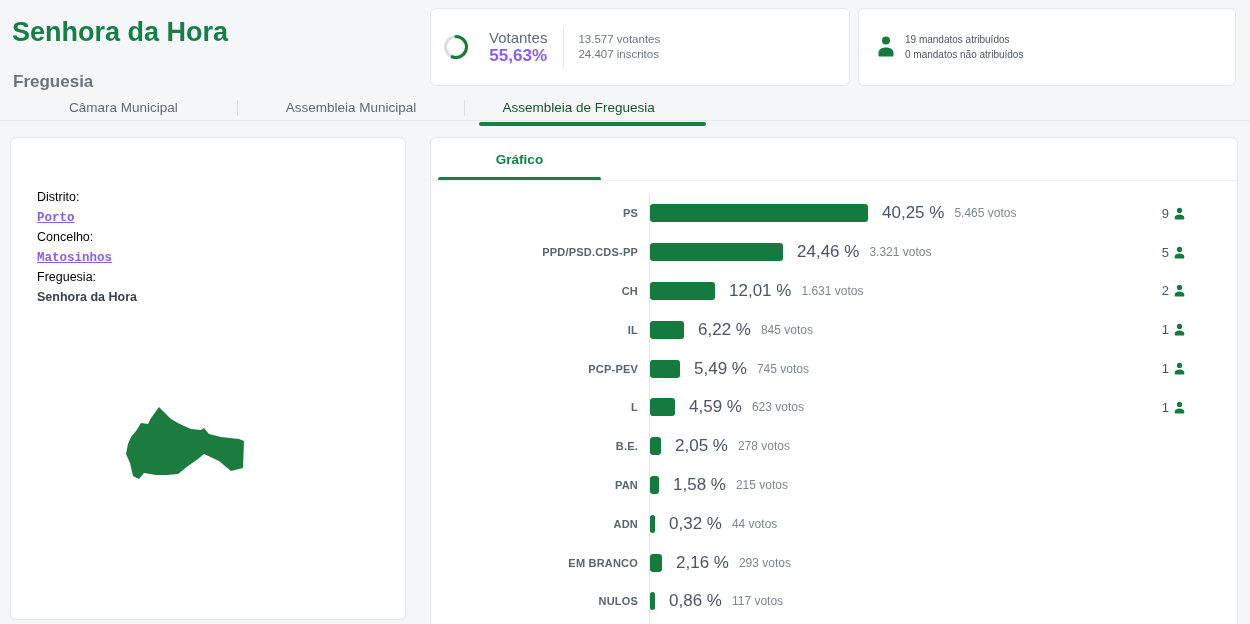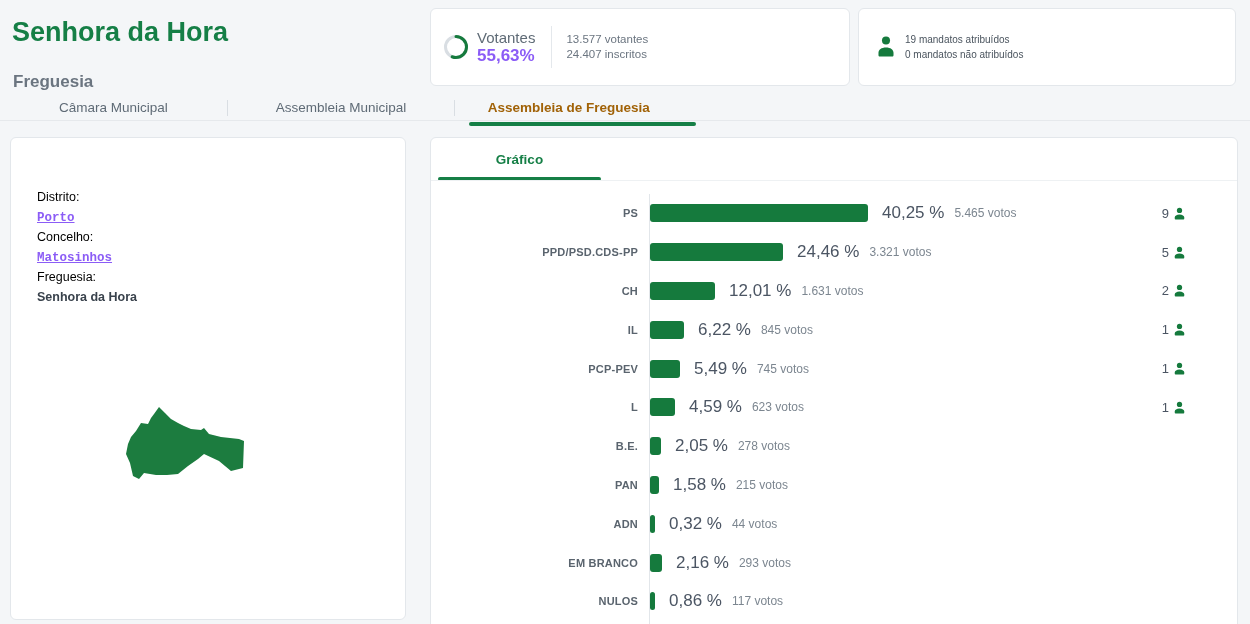--- a/index.html
+++ b/index.html
@@ -24,39 +24,39 @@
 
   .card {
     position:absolute; background:#fff;
     border:1px solid #e3e7eb; border-radius:6px;
   }
   .voters-card { left:430px; top:8px; width:420px; height:78px; }
   .mandates-card { left:858px; top:8px; width:378px; height:78px; }
 
   .voters-inner { position:absolute; left:12px; top:0; height:100%; display:flex; align-items:center; }
   .donut { width:26px; height:26px; }
-  .voters-labels { margin-left:8px; }
+  .voters-labels { margin-left:20px;text-align:center; }
   .voters-word { font-size:15px; color:#5f6b76; line-height:17px; }
   .voters-pct { font-size:17px; font-weight:bold; color:#8b5cf6; line-height:20px; }
   .voters-divider { width:1px; height:42px; background:#e4e8ec; margin:0 14px 0 16px; }
   .voters-detail { font-size:11.5px; color:#6b7580; line-height:15px; }
 
   .mandates-inner { position:absolute; left:16px; top:0; height:100%; display:flex; align-items:center; }
   .mandates-icon { width:22px; height:26px; margin-right:8px; }
   .mandates-text { font-size:10px; color:#4a545e; line-height:15px; }
 
   
   .tabbar-line { position:absolute; left:0; top:120px; width:1250px; height:1px; background:#e6e9ec; }
-  .tabbar { position:absolute; left:0; top:98px; width:682px; height:24px; display:flex; }
+  .tabbar { position:absolute; left:10px; top:98px; width:682px; height:24px; display:flex; }
   .tab {
     flex:1; text-align:center; font-size:13.5px; color:#5f6b76;
     cursor:pointer; position:relative; line-height:20px;
   }
   .tab-sep { width:1px; height:16px; background:#d9dee3; margin-top:2px; }
-  .tab.active { color:#a16207; font-weight:bold; }
+  .tab.active { color:#14532d; font-weight:normal; }
   .tab.active .tab-underline {
     position:absolute; left:14px; right:-14px; bottom:-4px; height:4px;
     background:#157f46; border-radius:2px;
   }
 
   
   .left-panel { left:10px; top:137px; width:396px; height:483px; }
   .location-block { position:absolute; left:26px; top:50px; font-size:12.5px; line-height:19.6px; }
   .loc-label { color:#000000; }
   .loc-link { color:#8b5cf6; font-weight:bold; text-decoration:underline; cursor:pointer;font-family:Liberation Mono, monospace; }

